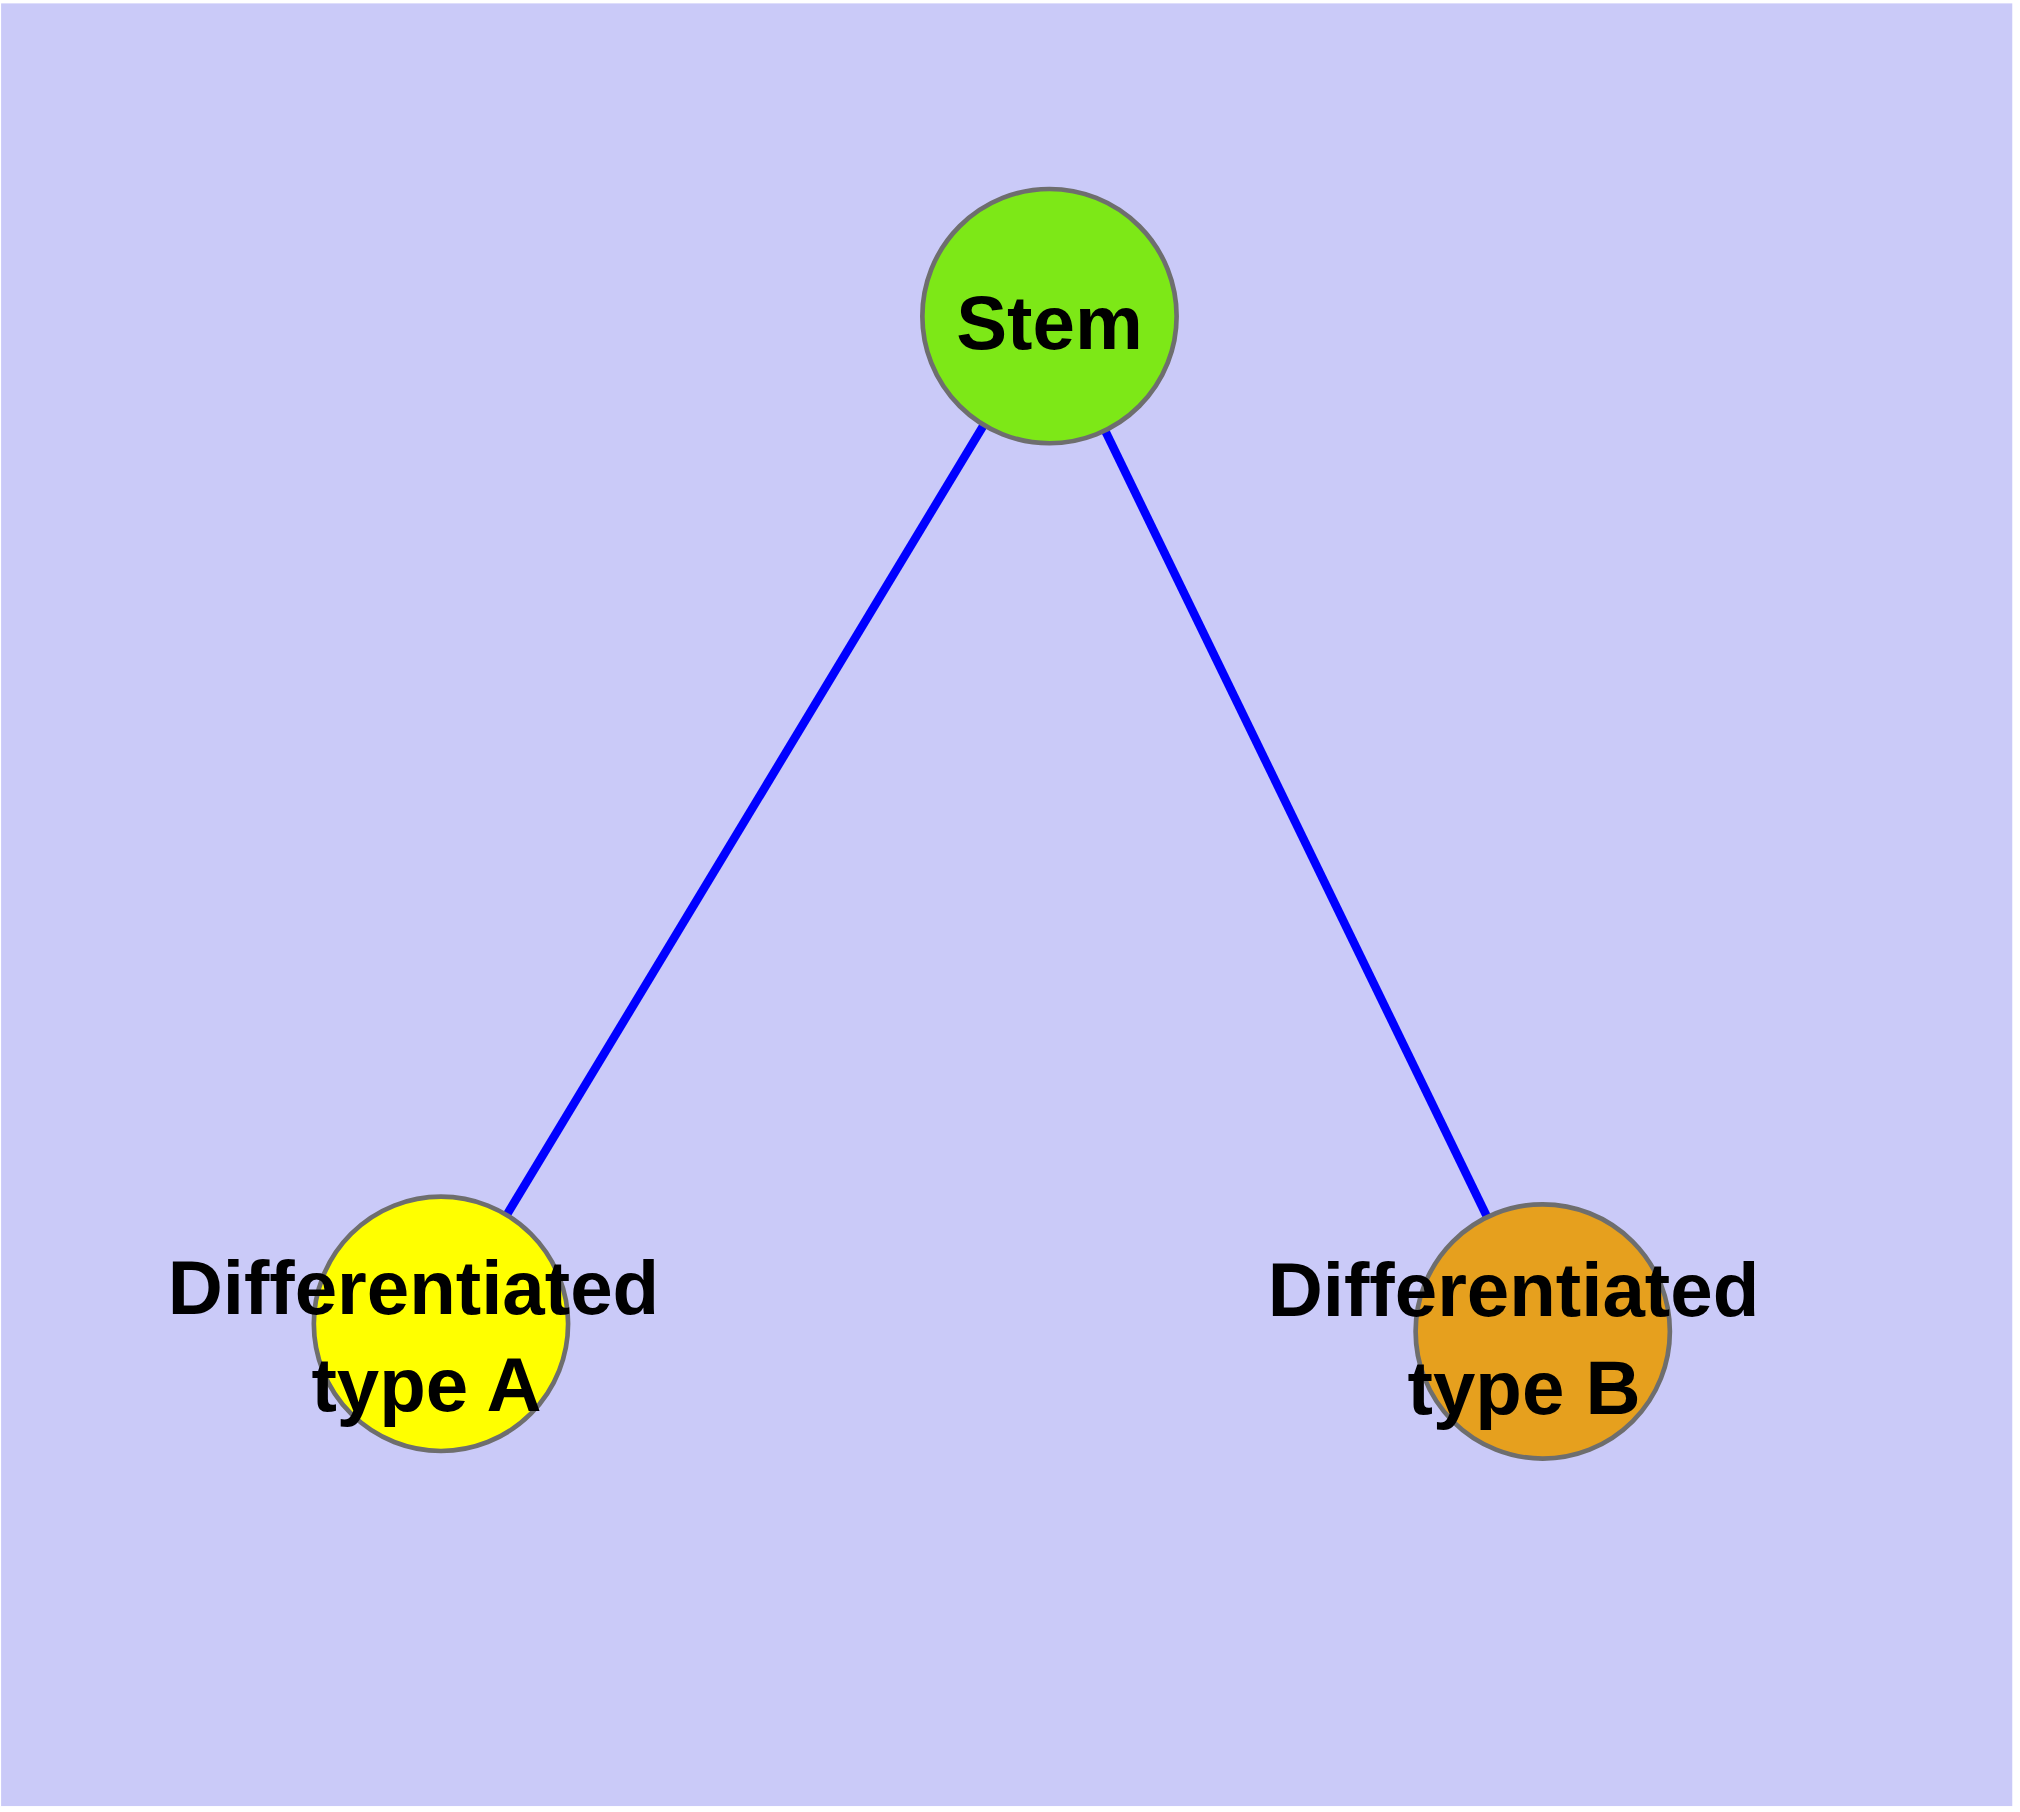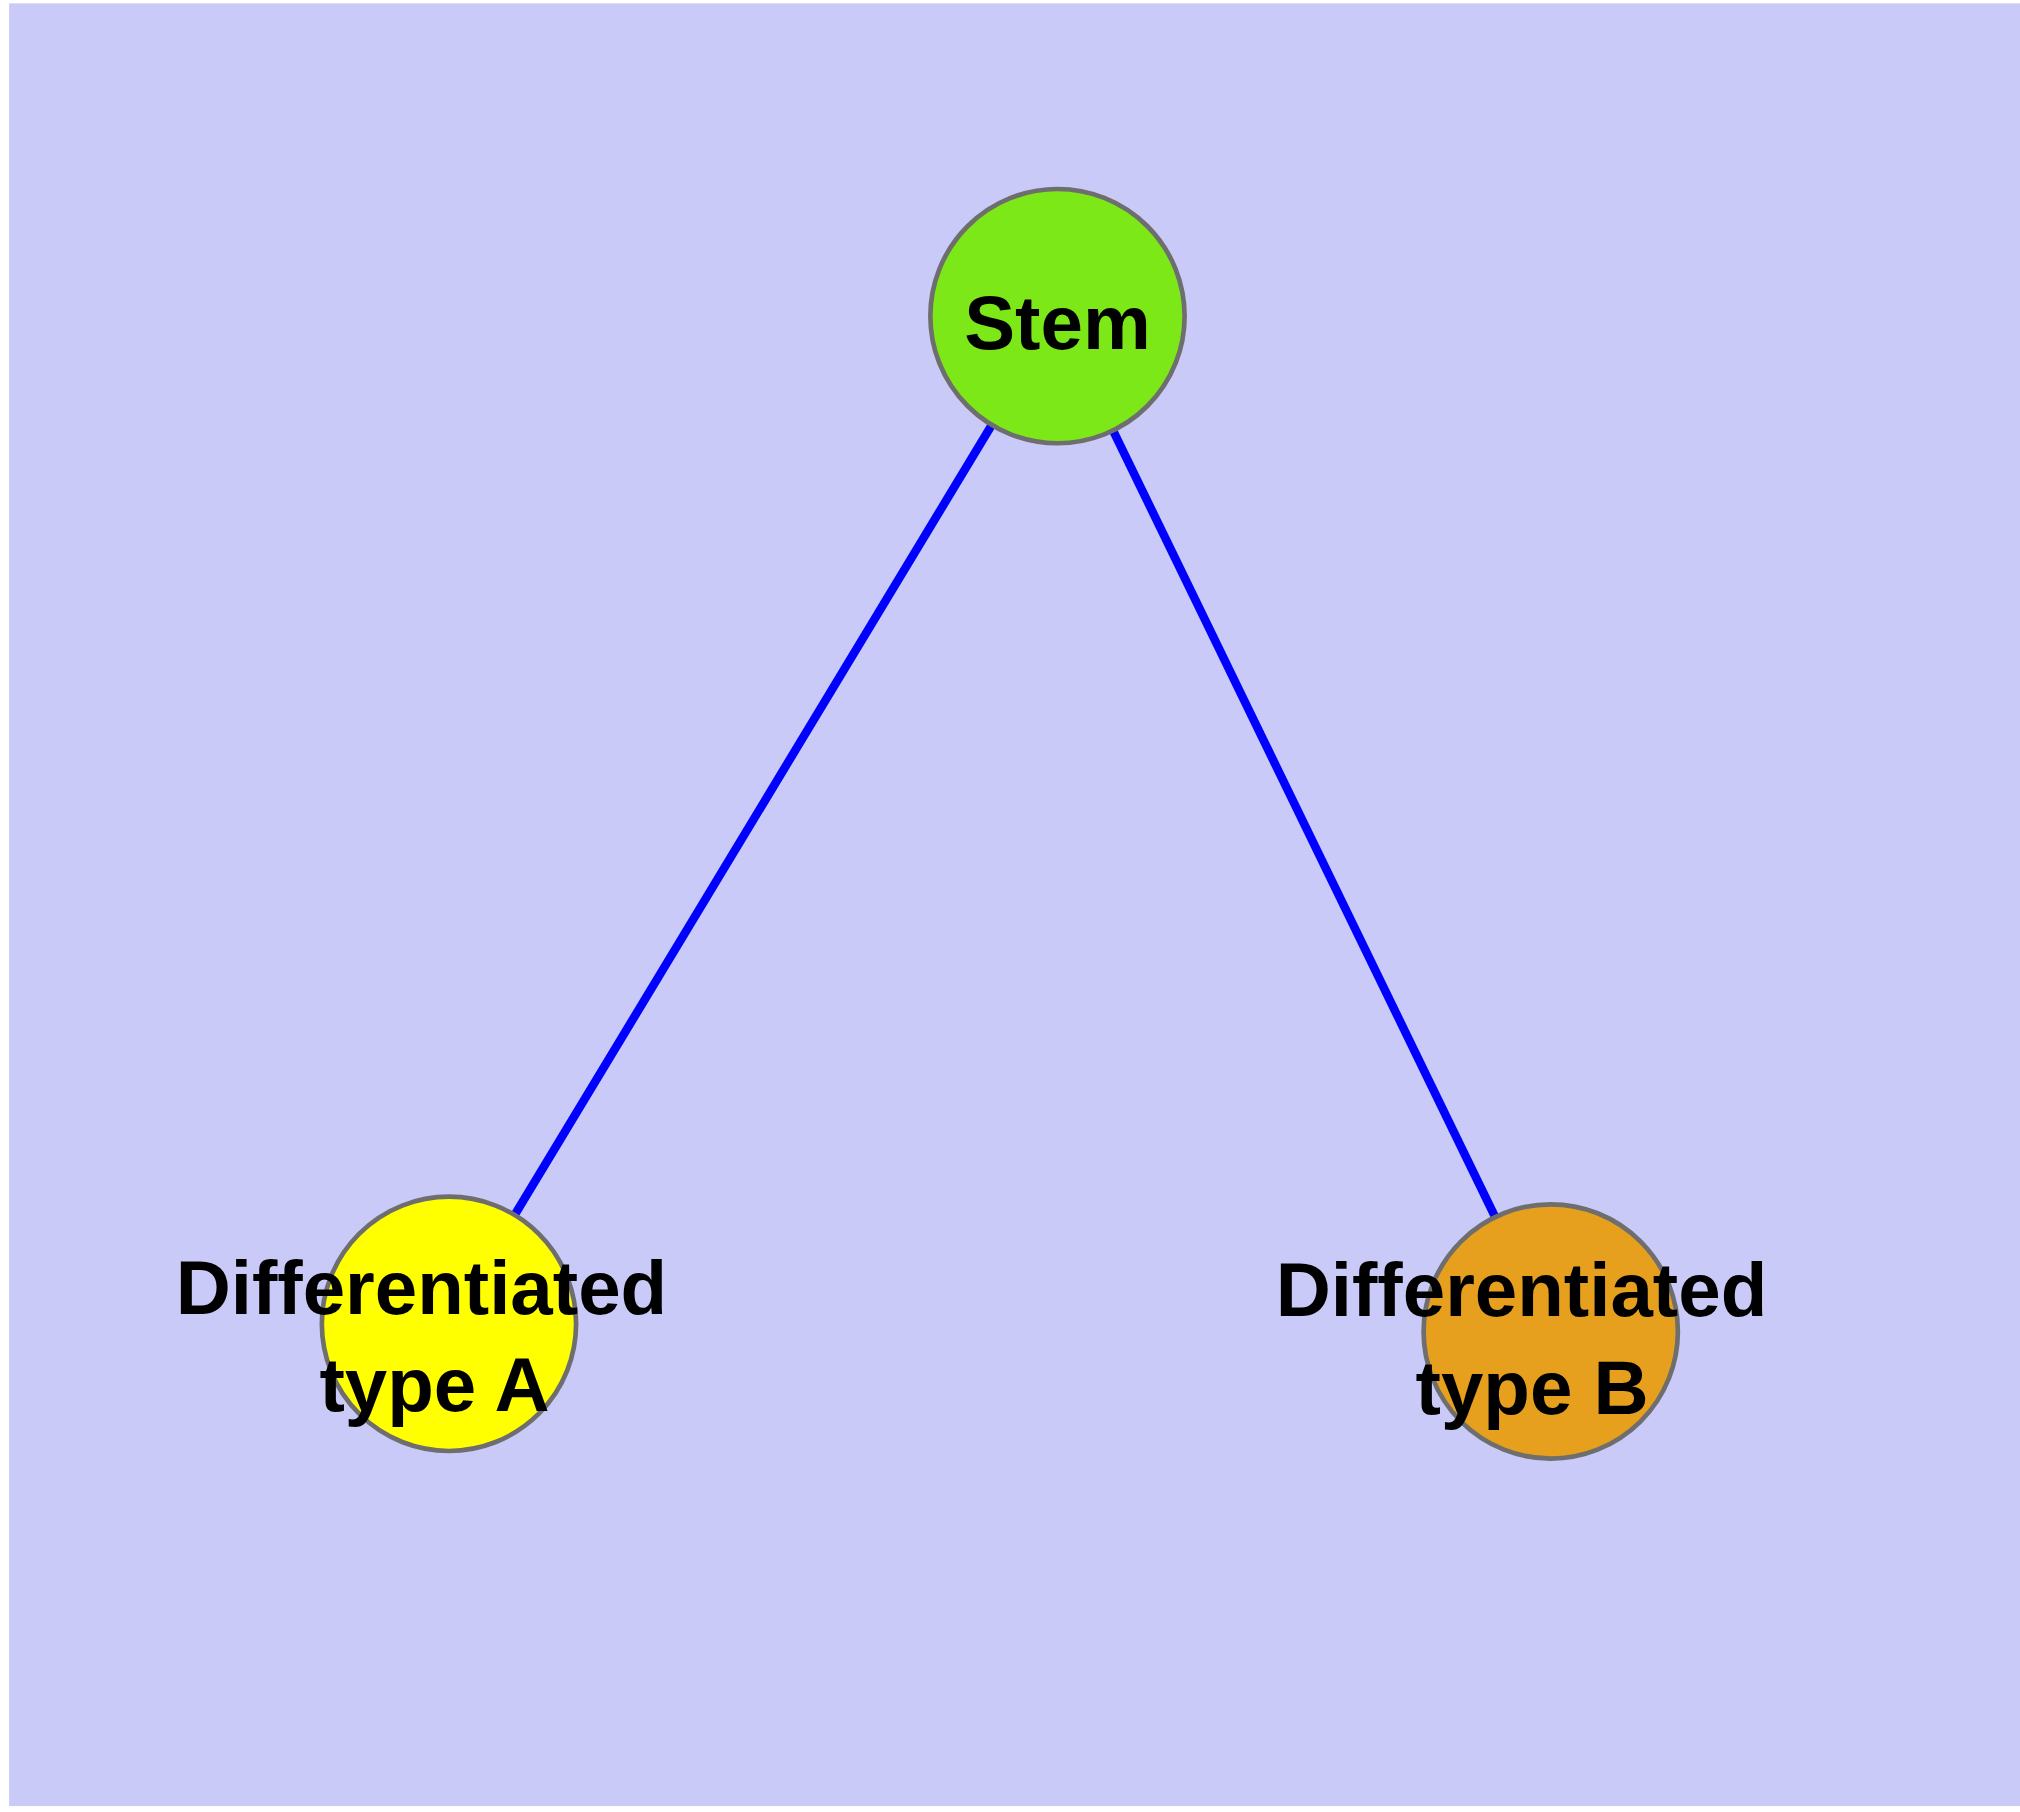--- a/index.html
+++ b/index.html
@@ -8,21 +8,20 @@
     background: #FFFFFF;
     width: 2021px;
     height: 1812px;
     overflow: hidden;
     font-family: "Liberation Sans", sans-serif;
   }
   .diagram-wrap {
     position: relative;
     width: 1873px;
     height: 1812px;
-    padding-left: 8px;
   }
   svg {
     display: block;
   }
   .edge {
     stroke-width: 10;
     stroke-linecap: butt;
     fill: none;
   }
   .node-circle {

